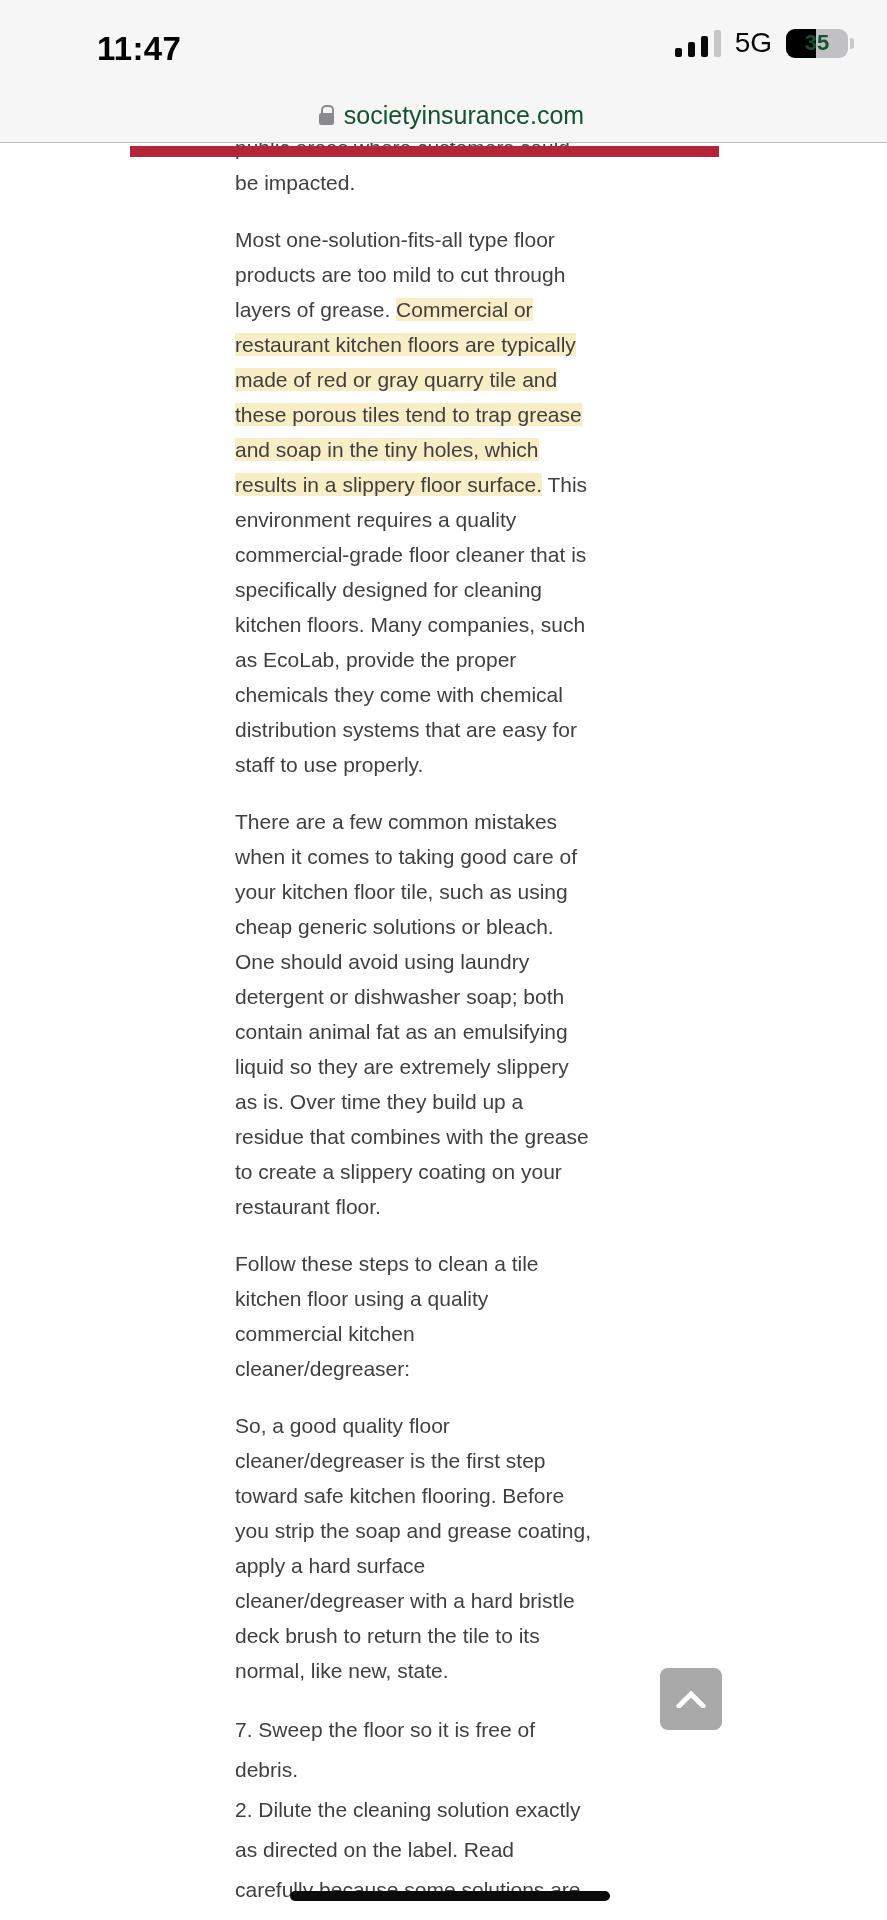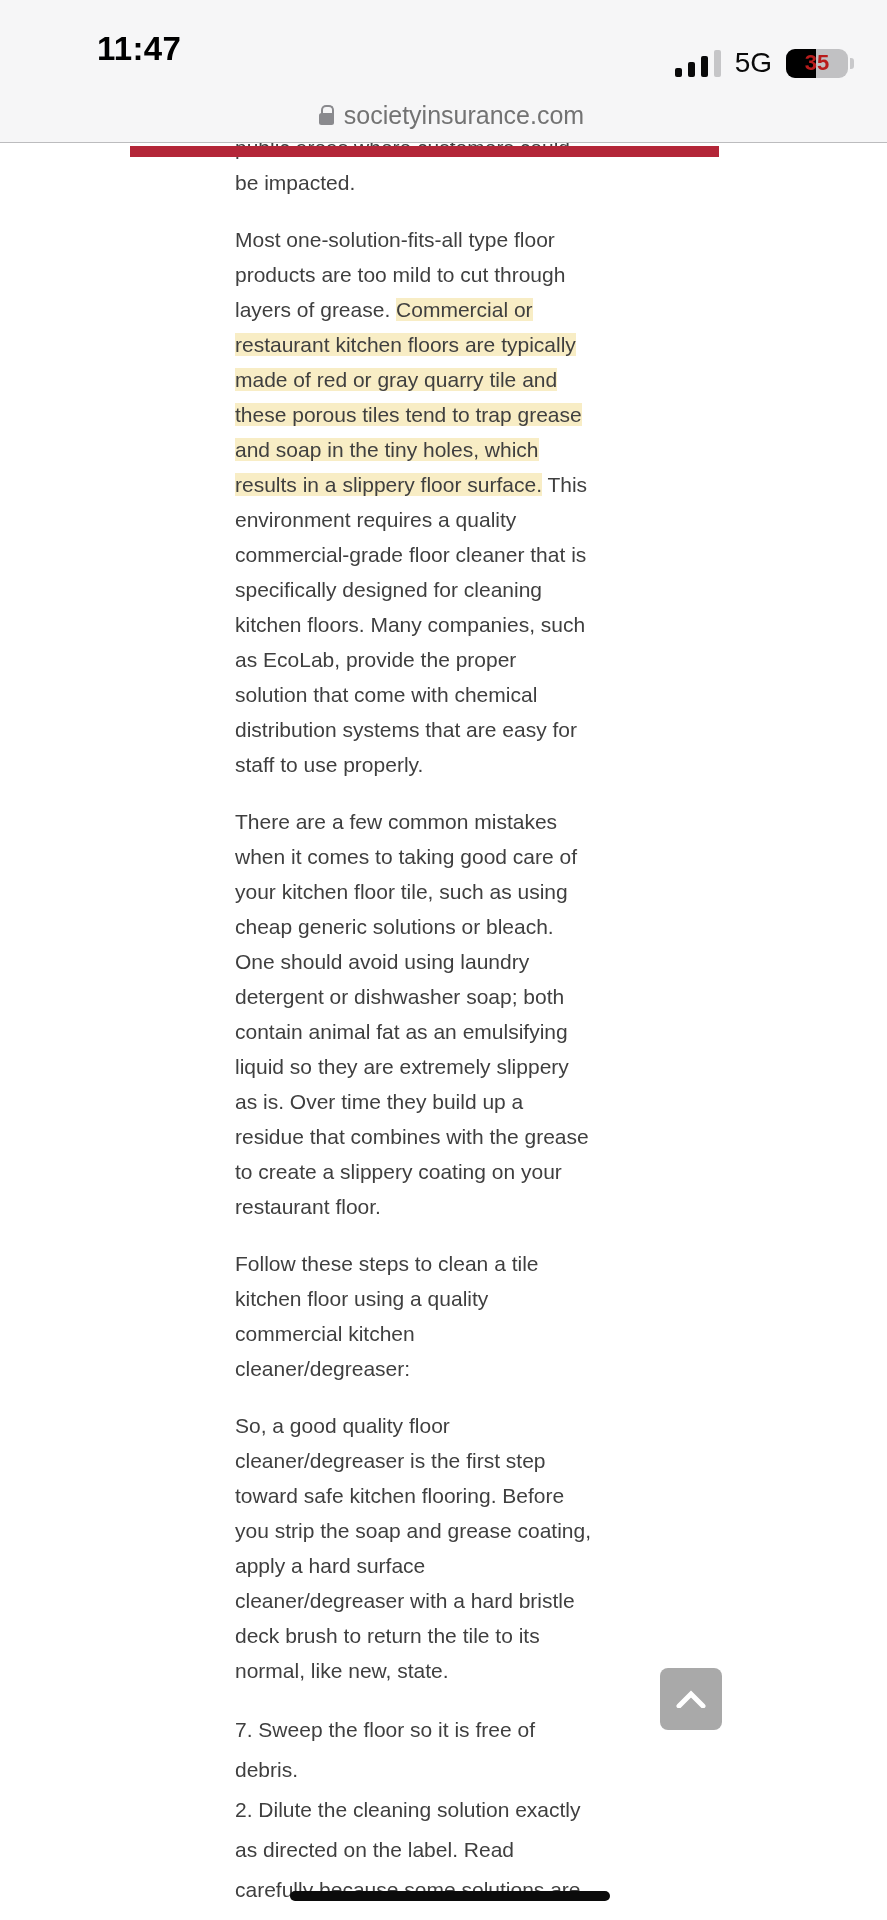--- a/index.html
+++ b/index.html
@@ -22,49 +22,49 @@
   
   .chrome{
     position:absolute;top:0;left:0;width:887px;height:142px;
     background:var(--chrome-bg);border-bottom:1px solid var(--chrome-border);z-index:5;padding-left:16px;
   }
   .status-time{
     position:absolute;left:97px;top:32px;font-size:33px;font-weight:600;color:#000;
     letter-spacing:.3px;line-height:34px;
   }
   .status-right{
-    position:absolute;right:55px;top:48px;height:30px;
+    position:absolute;right:55px;top:28px;height:30px;
     display:flex;align-items:center;gap:14px;
   }
   .signal{position:relative;width:46px;height:27px;}
   .signal i{position:absolute;bottom:0;width:7px;border-radius:2px;background:#0a0a0a;}
   .signal i:nth-child(1){left:0;height:9px;}
   .signal i:nth-child(2){left:13px;height:15px;}
   .signal i:nth-child(3){left:26px;height:21px;}
   .signal i:nth-child(4){left:39px;height:27px;background:var(--signal-inactive);}
   .network-label{font-size:28px;font-weight:500;color:#0a0a0a;line-height:30px;}
   .battery{position:relative;width:62px;height:29px;border-radius:9px;background:var(--battery-body);}
   .battery-fill{position:absolute;left:0;top:0;bottom:0;width:48%;background:#000;border-radius:9px 0 0 9px;}
   .battery-text{
     position:absolute;inset:0;display:flex;align-items:center;justify-content:center;
-    color:#b91c1c;font-weight:700;font-size:22px;z-index:2;
+    color:#14532d;font-weight:700;font-size:22px;z-index:2;
   }
   .battery-nub{position:absolute;right:-6px;top:9px;width:4px;height:11px;border-radius:0 3px 3px 0;background:#c9c9cb;}
 
   
   .url-row{
     position:absolute;left:0;right:0;top:96px;height:38px;
     display:flex;align-items:center;justify-content:center;gap:10px;
   }
   .lock{position:relative;width:15px;height:12px;background:#8a8a8e;border-radius:2.5px;margin-top:7px;}
   .lock::before{
     content:"";position:absolute;left:2px;top:-8px;width:9px;height:9px;
     border:2.5px solid #8a8a8e;border-bottom:none;border-radius:5px 5px 0 0;
   }
-  .url-text{font-size:25px;color:#737373;line-height:38px;}
+  .url-text{font-size:25px;color:#14532d;line-height:38px;}
 
   
   .red-bar{
     position:absolute;left:130px;top:146px;width:589px;height:11px;
     background:var(--accent-red);z-index:4;
   }
   .article{
     position:absolute;left:235px;top:130px;width:470px;z-index:1;
     color:var(--text-color);font-size:21px;
   }
@@ -125,21 +125,21 @@
 restaurant kitchen floors are typically
 made of red or gray quarry tile and
 these porous tiles tend to trap grease
 and soap in the tiny holes, which
 results in a slippery floor surface.</span><span> This
 environment requires a quality
 commercial-grade floor cleaner that is
 specifically designed for cleaning
 kitchen floors. Many companies, such
 as EcoLab, provide the proper
-solution that come with chemical
+chemicals they come with chemical
 distribution systems that are easy for
 staff to use properly.</span></p>
       <p class="body"><span>There are a few common mistakes
 when it comes to taking good care of
 your kitchen floor tile, such as using
 cheap generic solutions or bleach.
 One should avoid using laundry
 detergent or dishwasher soap; both
 contain animal fat as an emulsifying
 liquid so they are extremely slippery

